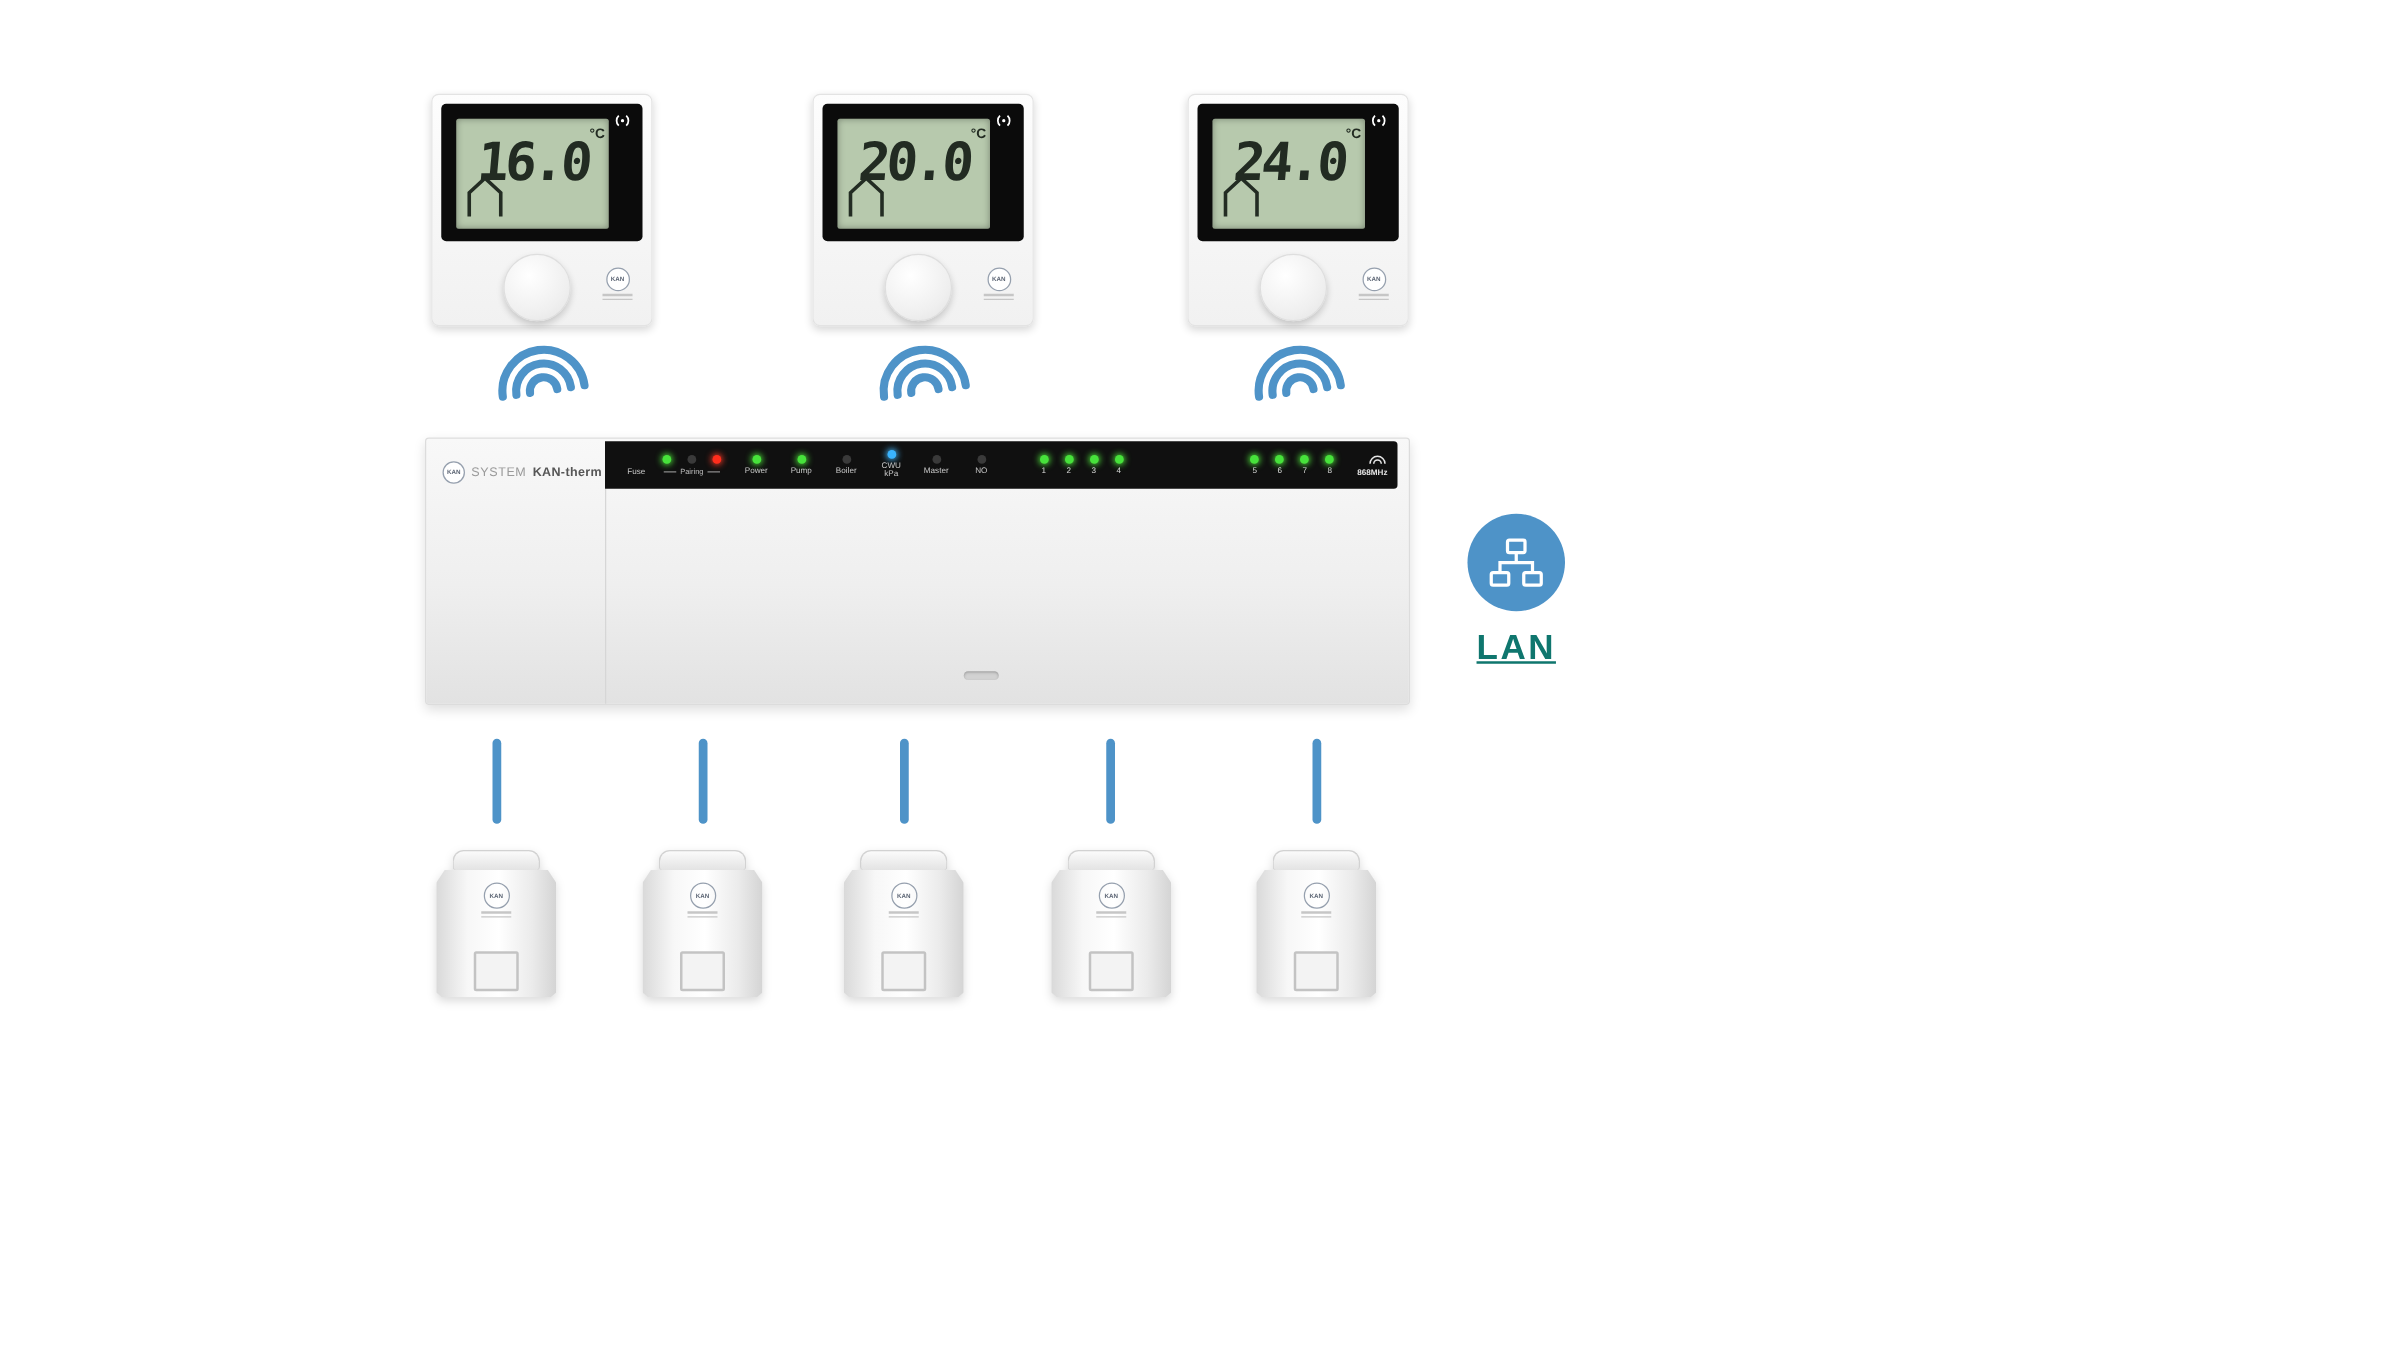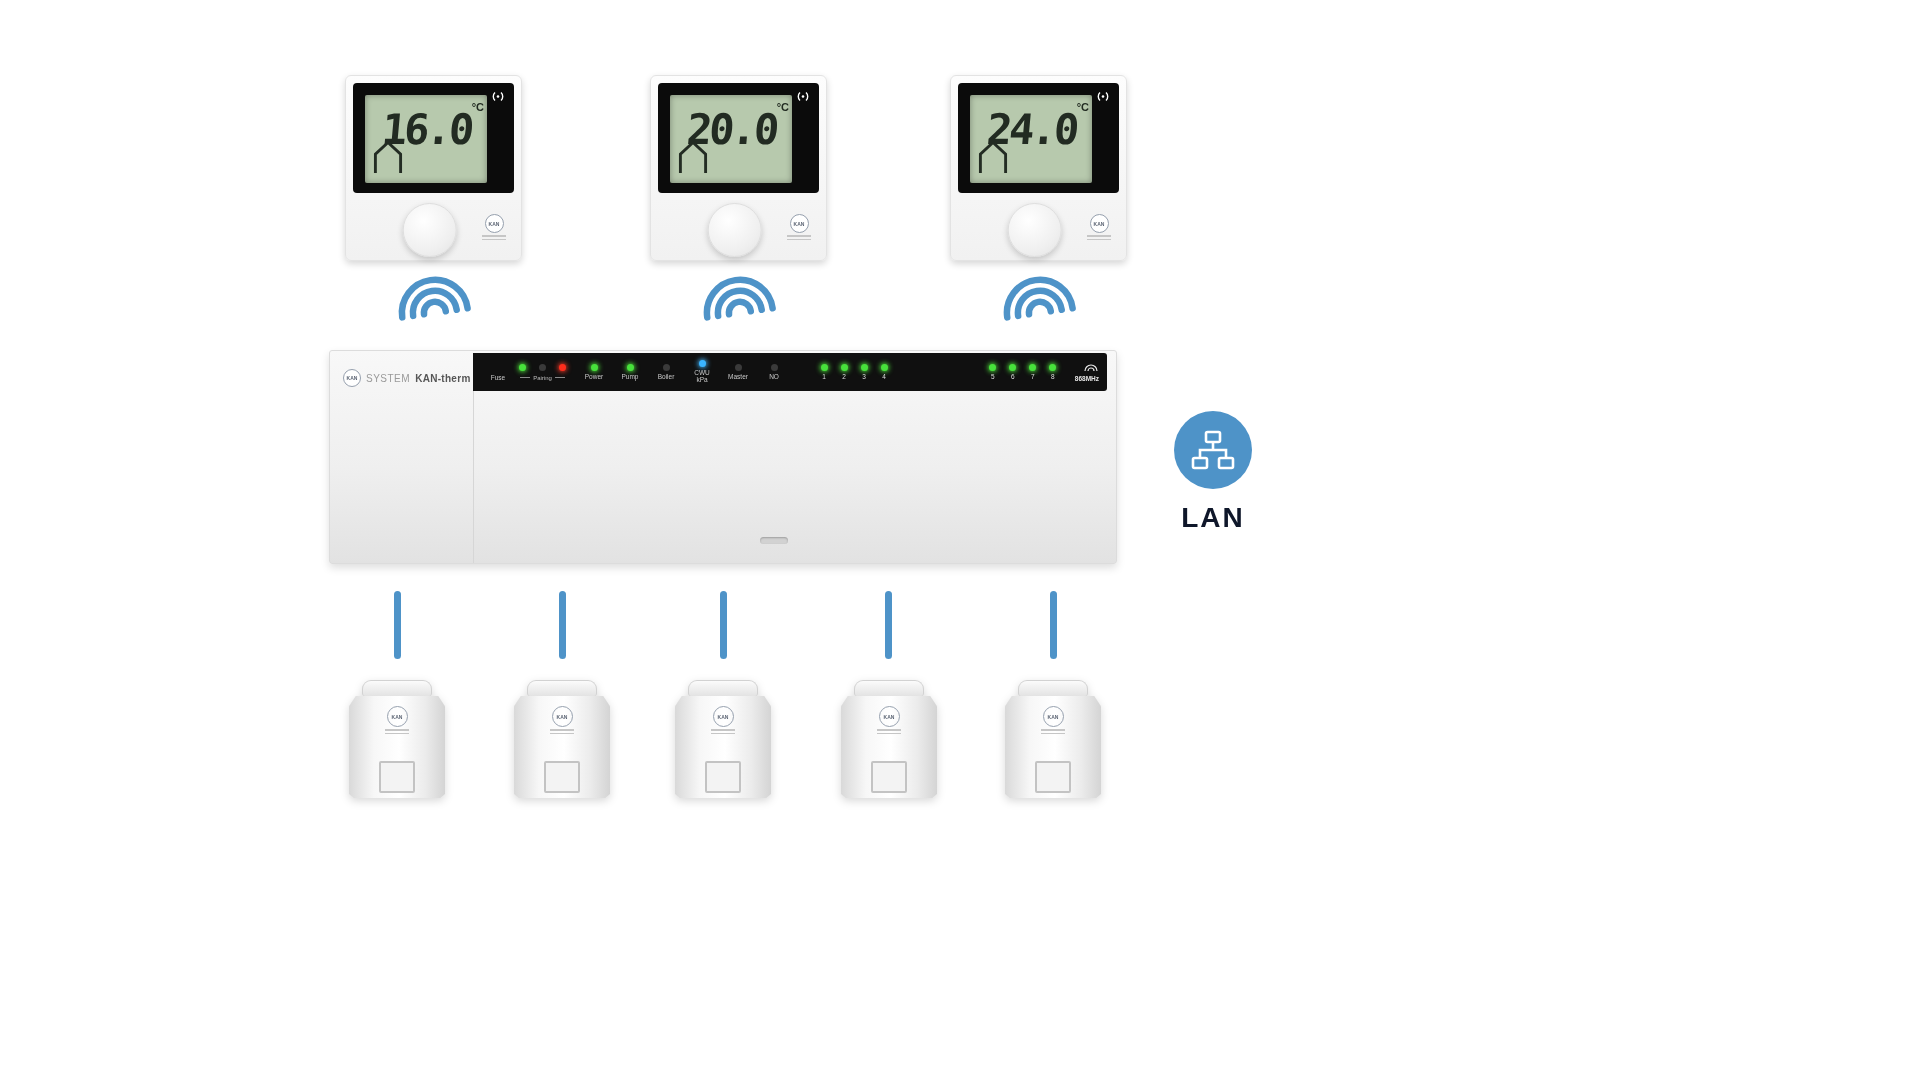--- a/index.html
+++ b/index.html
@@ -37,21 +37,21 @@
   .kan-circle{
     width:17px;height:17px;border-radius:50%;border:1.5px solid #96a0ae;color:#5c6574;
     font-size:5px;font-weight:700;display:flex;align-items:center;justify-content:center;margin:0 auto;
     background:#fff;
   }
   .badge-lines span{display:block;width:24px;height:1.5px;background:#c6c6c6;margin:2px auto 0;}
   
   .waves{position:absolute;width:84px;height:54px;transform:rotate(-8deg);}
   
   .controller{
-    position:absolute;left:329px;top:350px;width:786px;height:212px;
+    position:absolute;left:340px;top:350px;width:786px;height:212px;
     background:linear-gradient(180deg,#f8f8f8,#efefef 55%,#e2e2e2);
     border:1px solid #dcdcdc;border-radius:3px;box-shadow:0 4px 9px rgba(0,0,0,.13);
   }
   .controller-seam{position:absolute;left:143px;top:40px;bottom:0;width:1px;background:#d6d6d6;}
   .brand{position:absolute;left:13px;top:18px;display:flex;align-items:center;gap:5px;}
   .brand .kan-circle{width:16px;height:16px;}
   .brand-prefix{font-size:10px;color:#9a9a9a;letter-spacing:.5px;}
   .brand-name{font-size:10px;color:#565656;font-weight:700;letter-spacing:.3px;}
   .led-bar{
     position:absolute;left:143px;top:2px;width:634px;height:38px;background:#101010;
@@ -317,21 +317,21 @@
   <div class="lan-circle" style="background:#4E93C8;">
     <svg width="46" height="42" viewBox="0 0 46 42">
       <g fill="none" stroke="#ffffff" stroke-width="2.6">
         <rect x="16" y="3" width="14" height="10" rx="1.5"></rect>
         <rect x="3" y="29" width="14" height="10" rx="1.5"></rect>
         <rect x="29" y="29" width="14" height="10" rx="1.5"></rect>
         <path d="M23 13 v8 M10 29 v-8 h26 v8"></path>
       </g>
     </svg>
   </div>
-  <div class="lan-label" style="color:#0f172a;">LAN</div>
+  <div class="lan-label" style="color:#0f766e;text-decoration:underline;">LAN</div>
 </div>
 
 <div class="link-line" style="left:394px;background:#4E93C8;"></div>
 <div class="link-line" style="left:559px;background:#4E93C8;"></div>
 <div class="link-line" style="left:720px;background:#4E93C8;"></div>
 <div class="link-line" style="left:885px;background:#4E93C8;"></div>
 <div class="link-line" style="left:1050px;background:#4E93C8;"></div>
 
 <div class="actuator" style="left:349px;">
   <div class="act-cap"></div>

